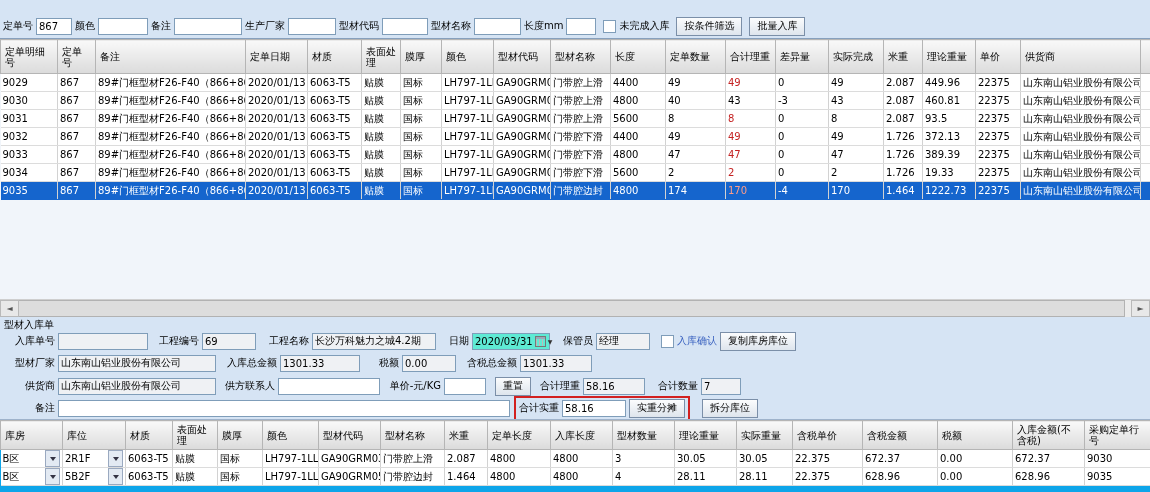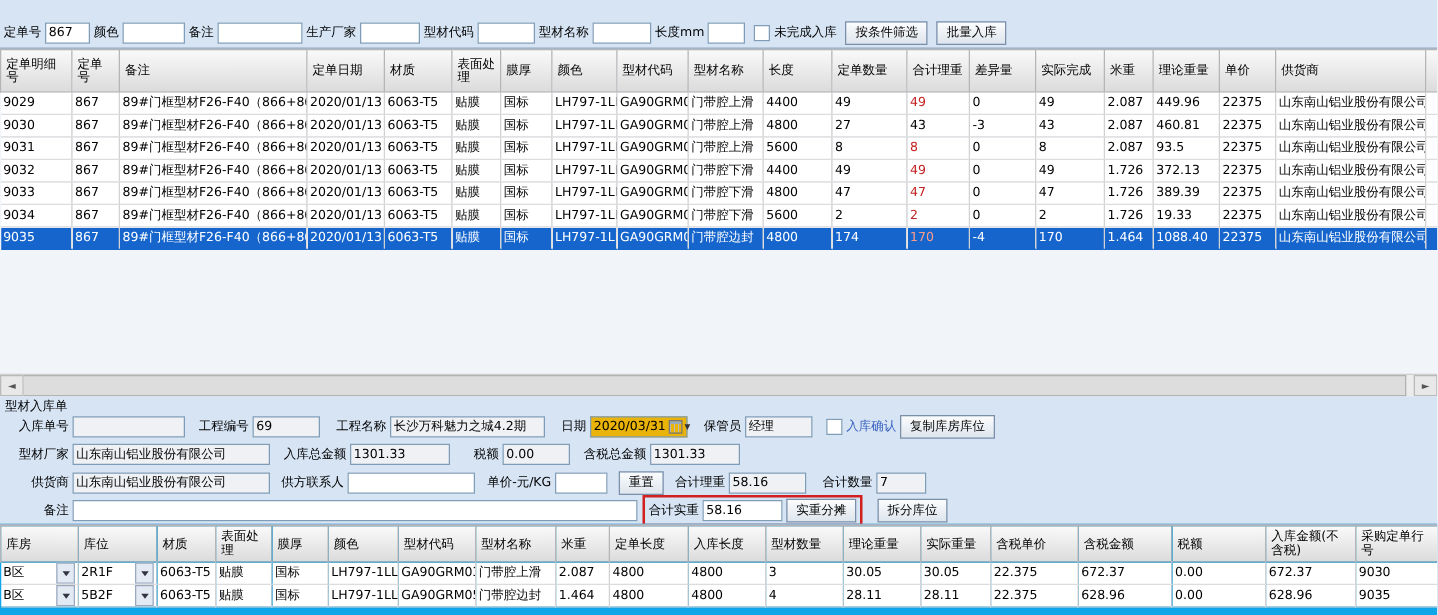--- a/index.html
+++ b/index.html
@@ -34,21 +34,21 @@
   .sbtn{width:17px;background:#e8e8e8;border:1px solid #b9b9b9;color:#555;font-size:8px;
         display:flex;align-items:center;justify-content:center;flex:none;}
   .sthumb{width:1105px;background:#dddddd;border:1px solid #b2b2b2;border-left:none;flex:none;}
   .sbtn.right{margin-left:auto;}
   
   .panel-bottom{position:absolute;left:0;top:318px;width:1150px;height:175px;background:#d6e4f4;}
   .section-title{position:absolute;left:4px;top:0px;}
   .frow{position:absolute;left:3px;display:flex;align-items:center;height:20px;white-space:nowrap;gap:3px;}
   .flbl{text-align:right;flex:none;}
   .redbox{display:flex;align-items:center;gap:3px;border:2px solid #d22020;padding:1px 3px;margin:0 1px;}
-  .datefield{display:flex;align-items:center;gap:2px;background:#eab308;border:1px solid #7f9db9;height:15px;padding:0 2px;}
+  .datefield{display:flex;align-items:center;gap:2px;background:#5eead4;border:1px solid #7f9db9;height:15px;padding:0 2px;}
   .datefield .cal{width:9px;height:9px;border:1px solid #777;flex:none;
       background:linear-gradient(#9ab 2px,transparent 2px),
       repeating-linear-gradient(90deg,#bbb 0 1px,transparent 1px 3px);}
   .datefield .arr{font-size:6px;color:#333;flex:none;}
   .bluelbl{color:#3a62c0;}
   .grid-bottom{position:absolute;left:0;top:101px;width:1150px;height:74px;background:#0ea5e9;
                border-top:1px solid #9fb3cb;overflow:hidden;}
   .combo{display:flex;align-items:center;height:17px;}
   .combo .txt{flex:1;overflow:hidden;}
   .combo .dd{width:13px;height:15px;background:#e3eaf3;border:1px solid #9aa9c0;flex:none;
@@ -159,21 +159,21 @@
             <td>867</td>
             <td>89#门框型材F26-F40（866+867）</td>
             <td>2020/01/13</td>
             <td>6063-T5</td>
             <td>贴膜</td>
             <td>国标</td>
             <td>LH797-1LL0</td>
             <td>GA90GRM03</td>
             <td>门带腔上滑</td>
             <td>4800</td>
-            <td>27</td>
+            <td>40</td>
             <td>43</td>
             <td>-3</td>
             <td>43</td>
             <td>2.087</td>
             <td>460.81</td>
             <td>22375</td>
             <td>山东南山铝业股份有限公司</td>
             <td></td>
           </tr>
           <tr>
@@ -274,21 +274,21 @@
             <td>国标</td>
             <td>LH797-1LL0</td>
             <td>GA90GRM05</td>
             <td>门带腔边封</td>
             <td>4800</td>
             <td>174</td>
             <td class="red">170</td>
             <td>-4</td>
             <td>170</td>
             <td>1.464</td>
-            <td>1088.40</td>
+            <td>1222.73</td>
             <td>22375</td>
             <td>山东南山铝业股份有限公司</td>
             <td></td>
           </tr>
         </tbody>
       </table>
     <div class="hscroll">
       <div class="sbtn">◄</div>
       <div class="sthumb"></div>
       <div class="sbtn right">►</div>

